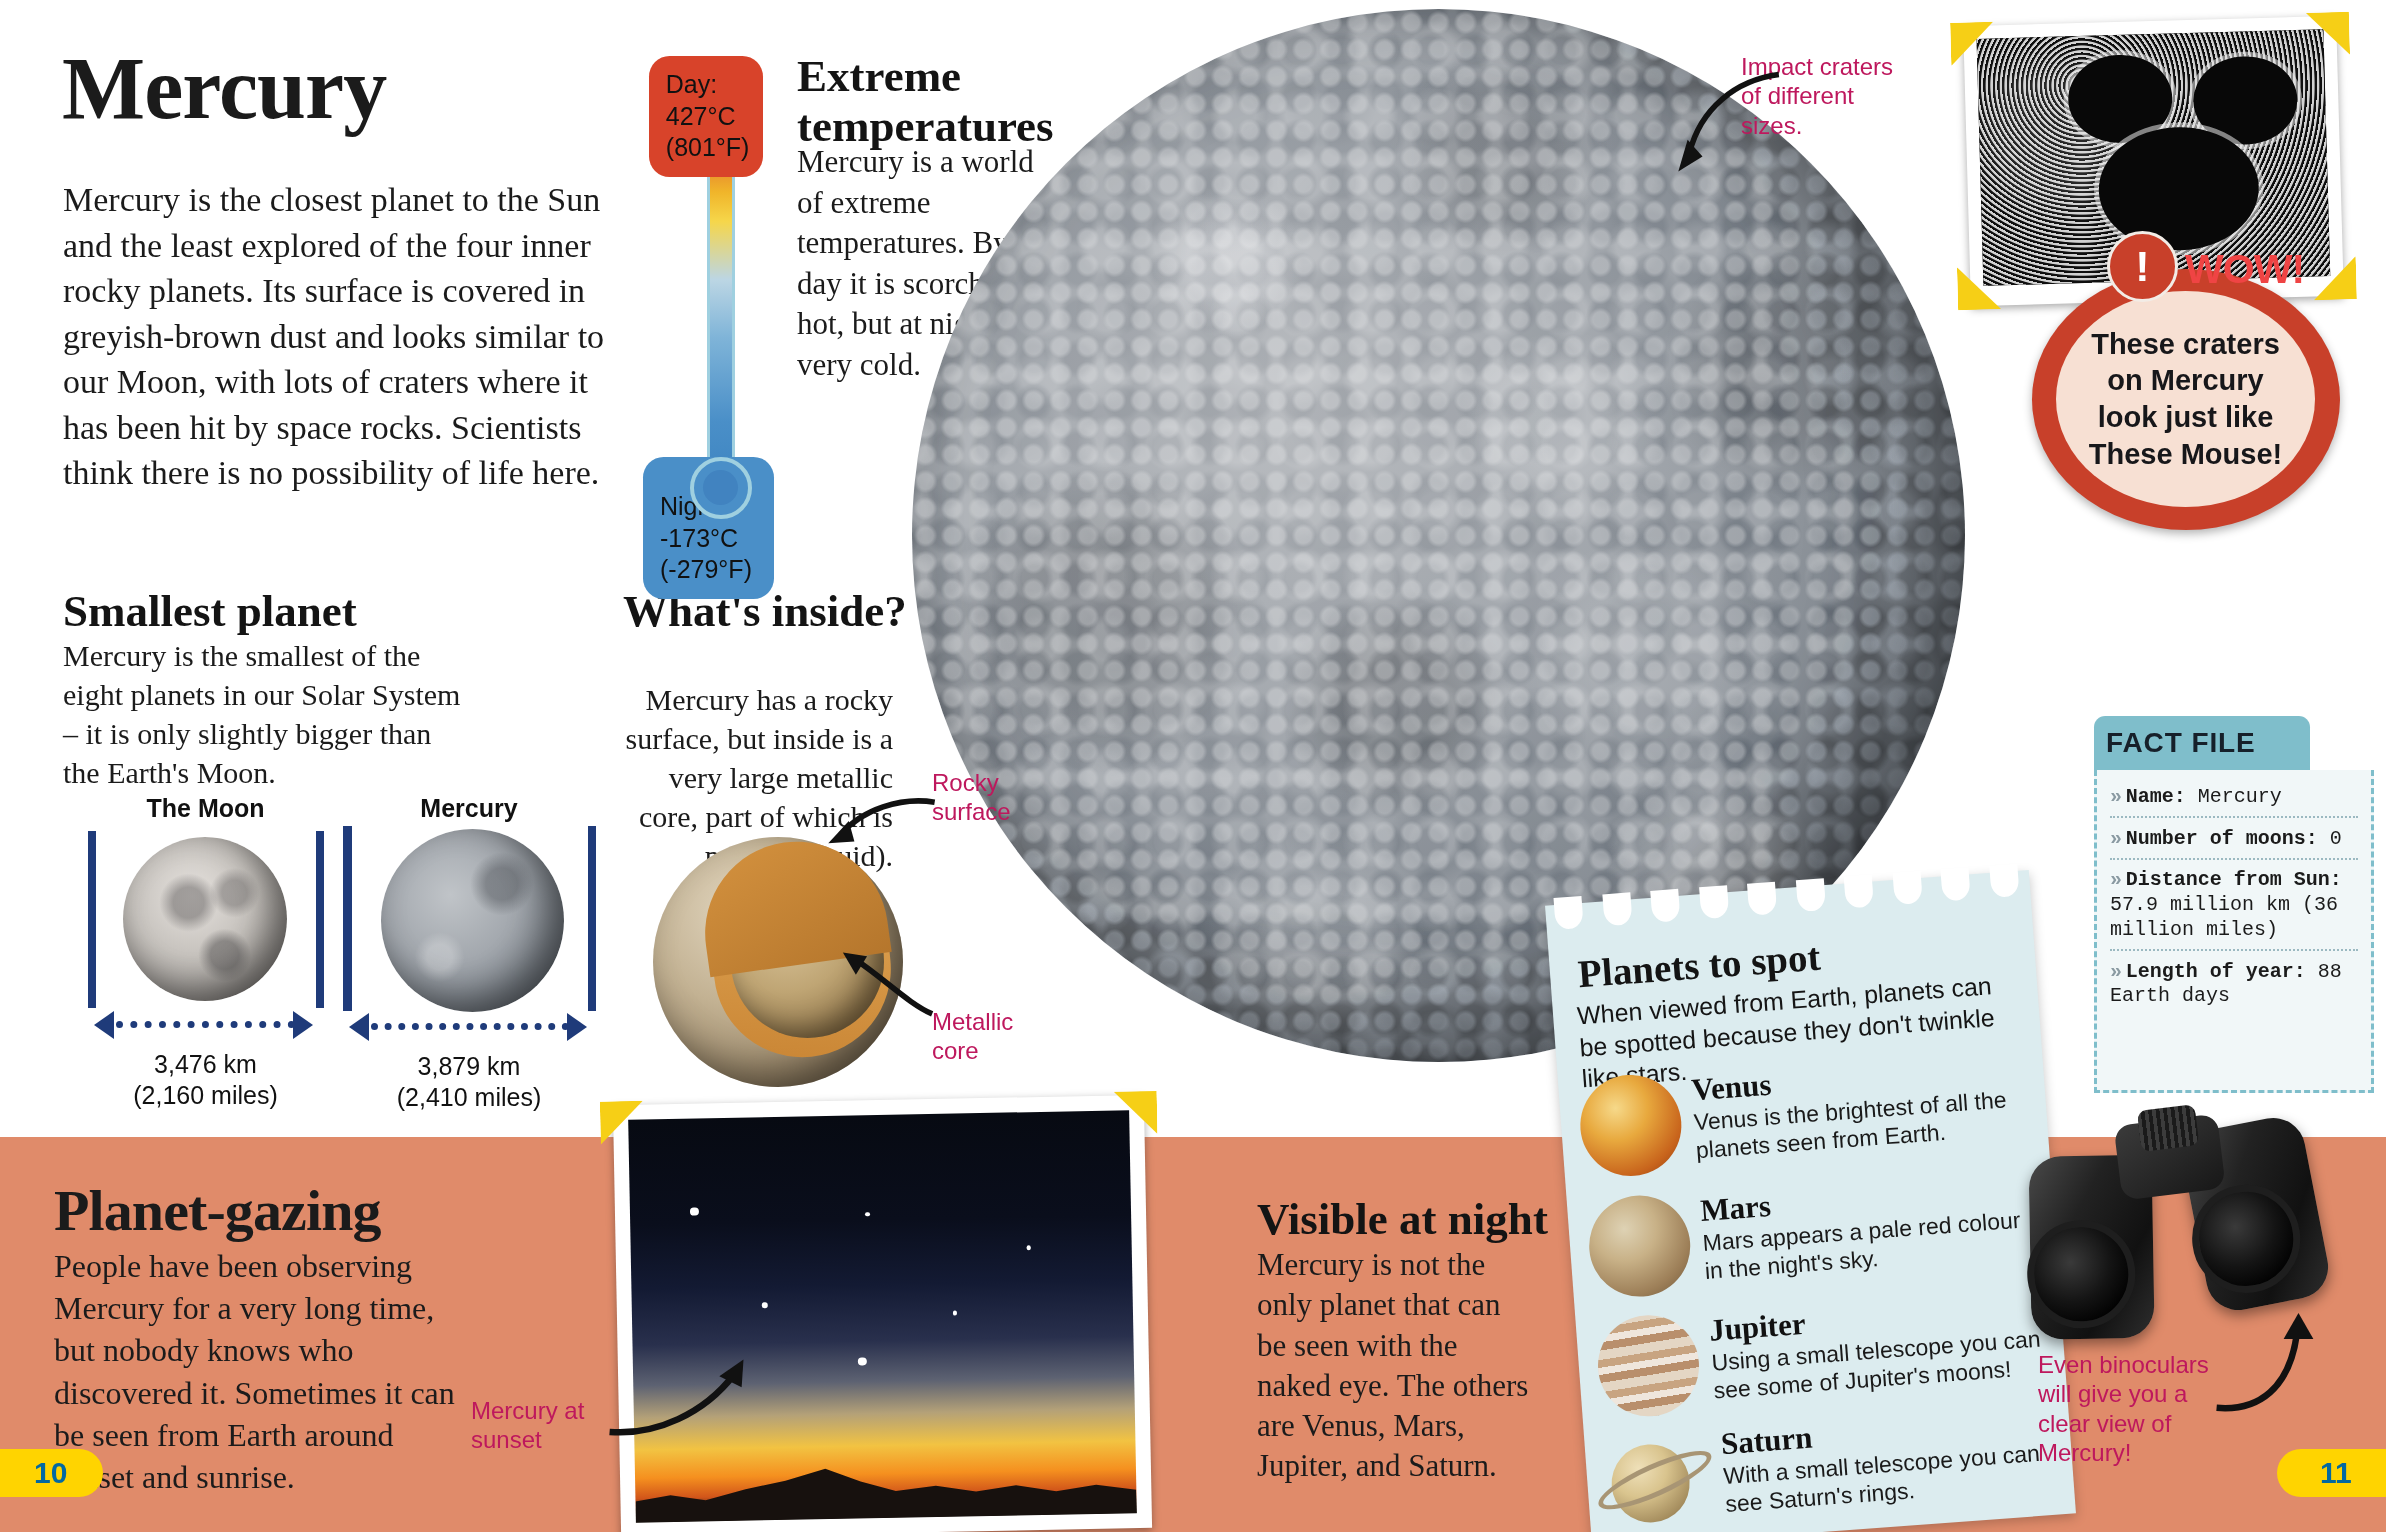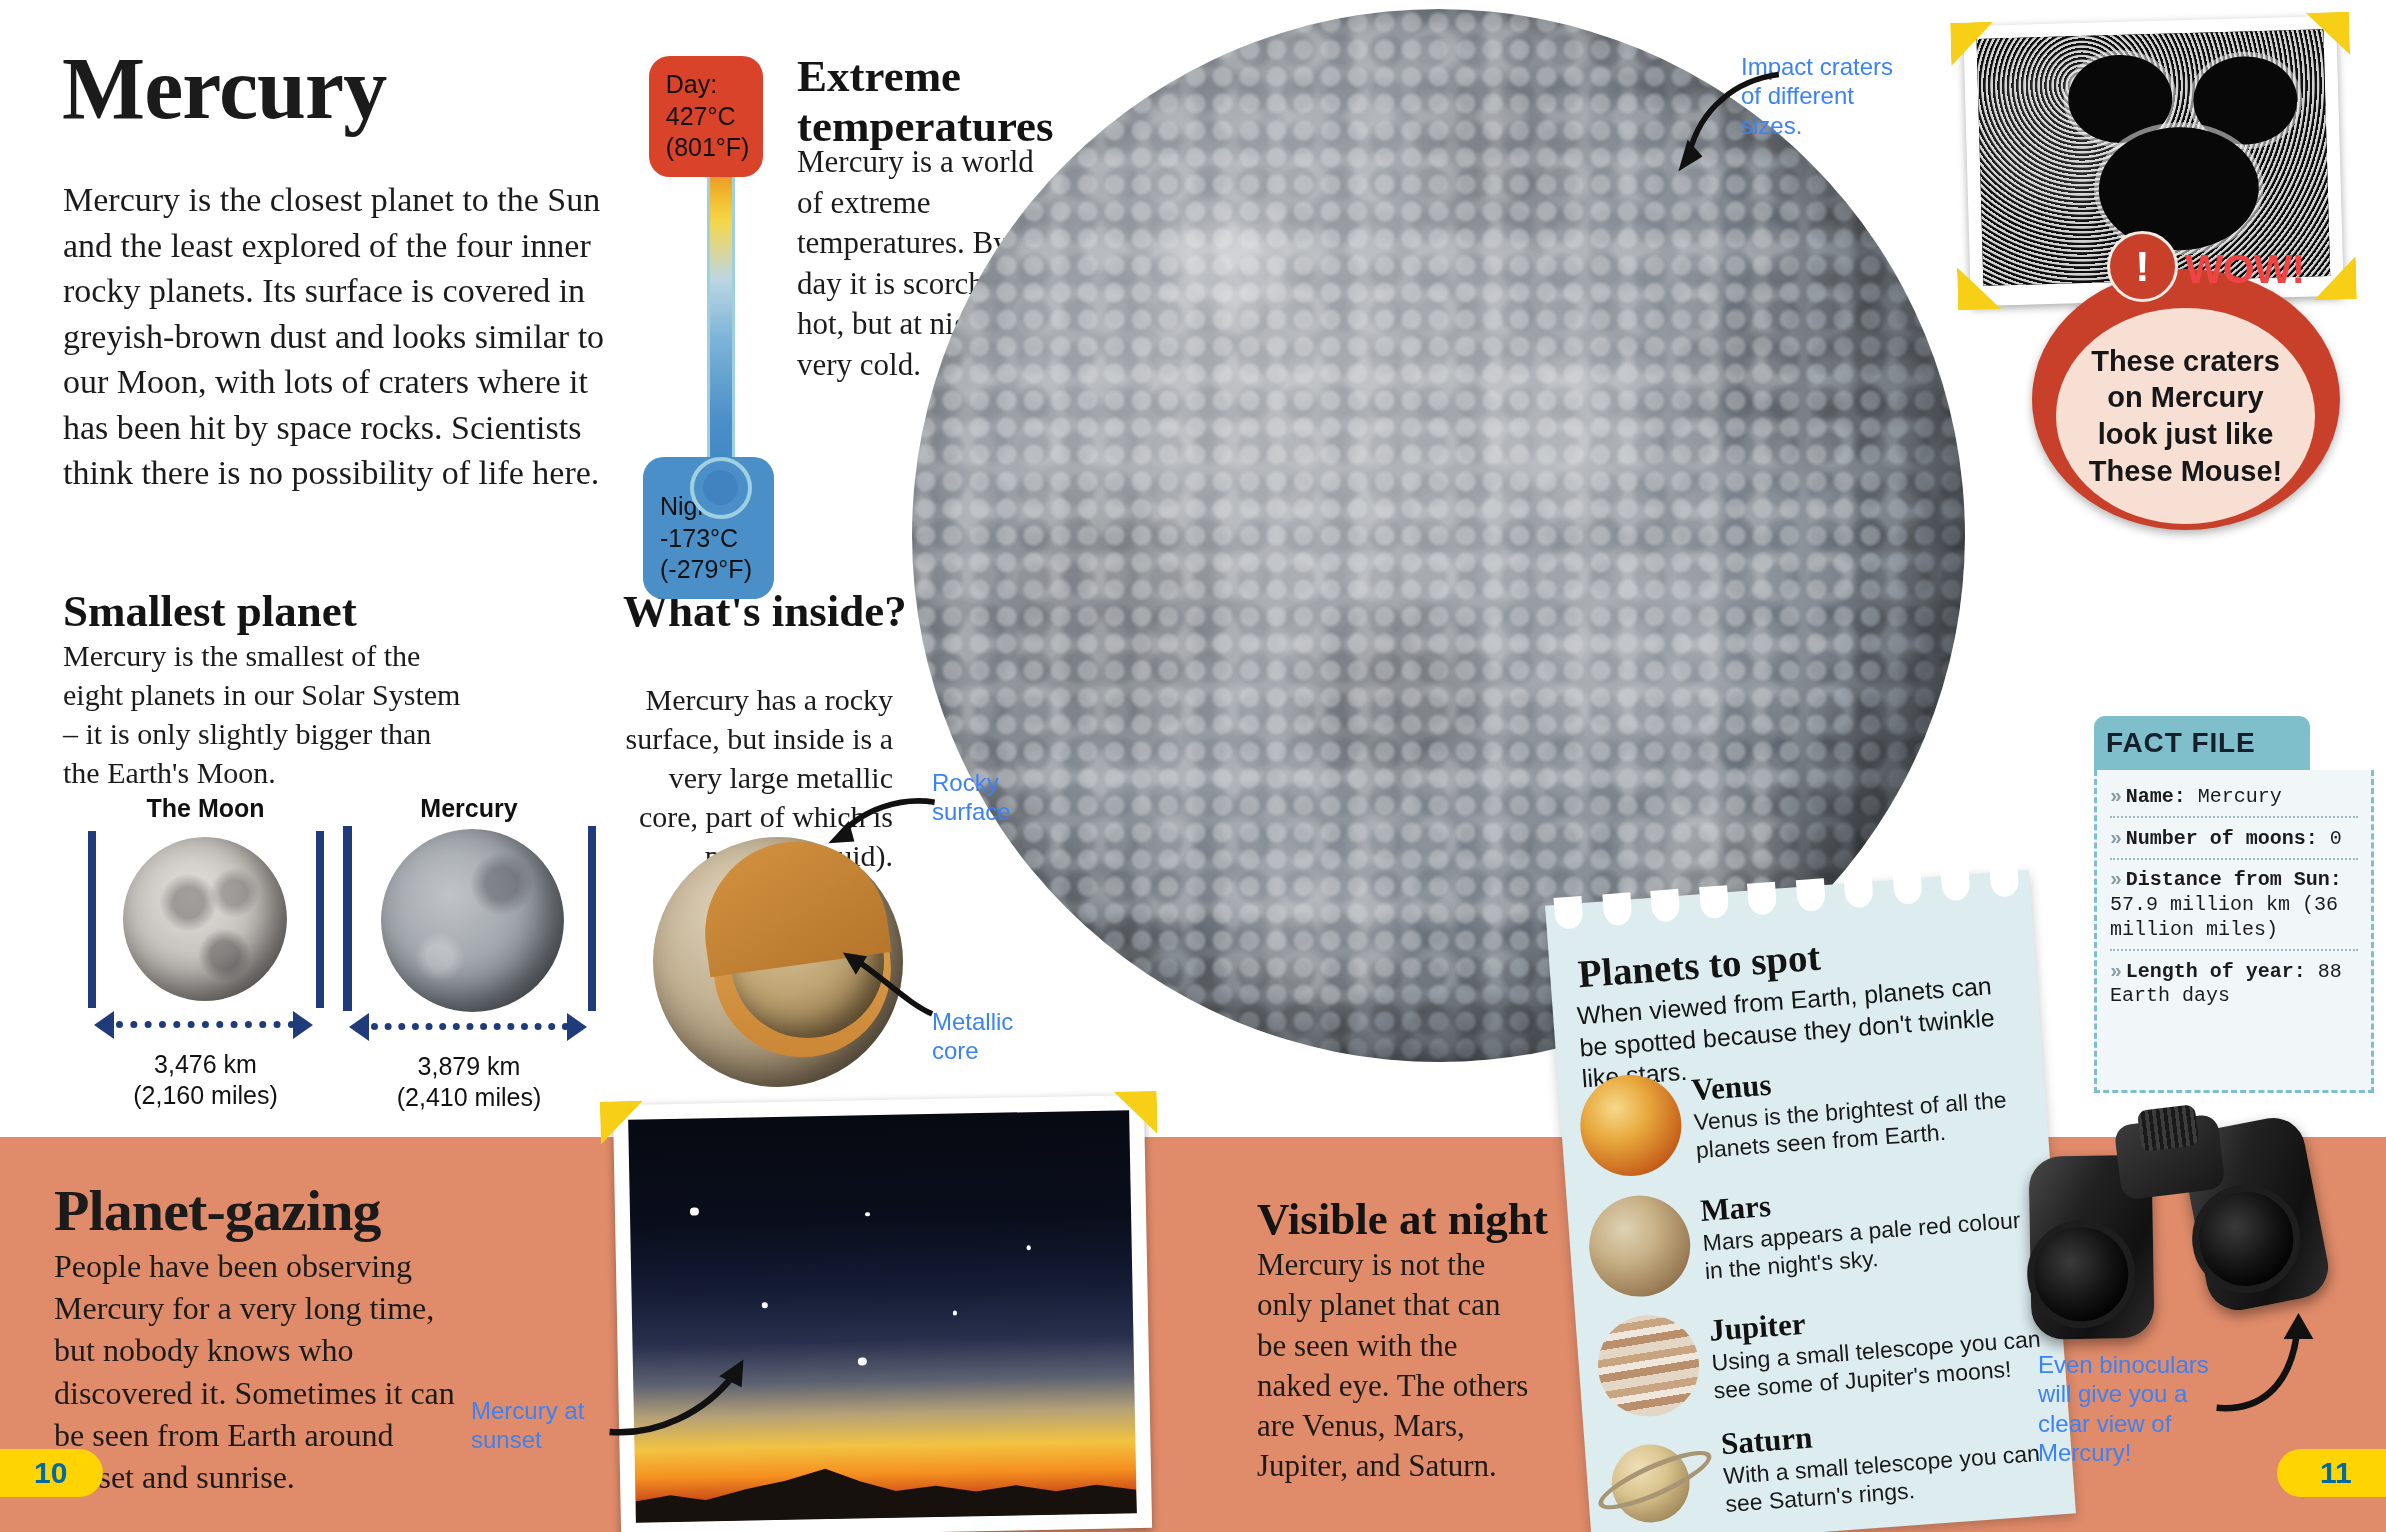--- a/index.html
+++ b/index.html
@@ -14,21 +14,21 @@
     background:#e08b6a;
   }
 
   
   .h1 { font-family:"Liberation Serif", serif; font-weight:700; font-size:88px;
         color:#1b1b1b; letter-spacing:-0.9px; line-height:1; }
   .body-serif { font-family:"Liberation Serif", serif; font-size:33px; line-height:1.30;
         color:#1b1b1b; }
   .h2-big { font-family:"Liberation Serif", serif; font-weight:700; font-size:45px; color:#141414;
         line-height:1.1; }
-  .label-sans { font-family:"Liberation Sans", sans-serif; font-size:24px; color:#3b82f6;
+  .label-sans { font-family:"Liberation Sans", sans-serif; font-size:24px; color:#be185d;
         line-height:1.22; }
 
   
   #title { position:absolute; left:62px; top:45px; }
   #intro { position:absolute; left:63px; top:177px; width:569px; font-size:34px; line-height:1.34; }
 
   
   #thermo { position:absolute; left:660px; top:56px; width:121px; height:466px; }
   .th-tube { position:absolute; left:47px; top:56px; width:28px; height:364px;
      background:linear-gradient(to bottom,#d8432a 0%, #e0662e 9%, #f0b52a 22%, #f6d64a 30%,
@@ -97,21 +97,21 @@
   .corner { position:absolute; width:43px; height:43px; background:#f6cf16; }
   .corner.tl { left:-13px; top:-3.7px; clip-path:polygon(0 0,100% 0,0 100%); }
   .corner.tr { right:-13px; top:-3.7px; clip-path:polygon(100% 0,100% 100%,0 0); }
   .corner.bl { left:-13px; bottom:-3.7px; clip-path:polygon(0 0,0 100%,100% 100%); }
   .corner.br { right:-13px; bottom:-3.7px; clip-path:polygon(100% 0,100% 100%,0 100%); }
 
   
   #wow { position:absolute; left:2032px; top:250px; width:308px; height:280px; }
   .wow-oval { position:absolute; left:0; top:18.6px; width:308px; height:261px;
      border-radius:50%; background:#c8402a; box-shadow:0 3.7px 9.3px rgba(0,0,0,.3); }
-  .wow-inner { position:absolute; left:24px; top:58px; width:259px; height:216px;
+  .wow-inner { position:absolute; left:24px; top:41px; width:259px; height:216px;
      border-radius:50%; background:#f7e0d3; display:flex; align-items:center;
      justify-content:center; text-align:center; }
   .wow-text { font-family:"Liberation Sans", sans-serif; font-size:29px; line-height:1.26;
      color:#17171a; font-weight:600; padding:0 11.2px; }
   .wow-text b { font-weight:800; }
   .wow-badge { position:absolute; left:75px; top:-18.6px; width:71px; height:71px;
      border-radius:50%; background:#c8402a; border:3.7px solid #f2ece6; z-index:4;
      display:flex; align-items:center; justify-content:center; }
   .wow-bang { color:#fff; font-family:"Liberation Sans", sans-serif; font-weight:800; font-size:43px; }
   .wow-word { position:absolute; left:153px; top:-3.7px; font-family:"Liberation Sans", sans-serif;

